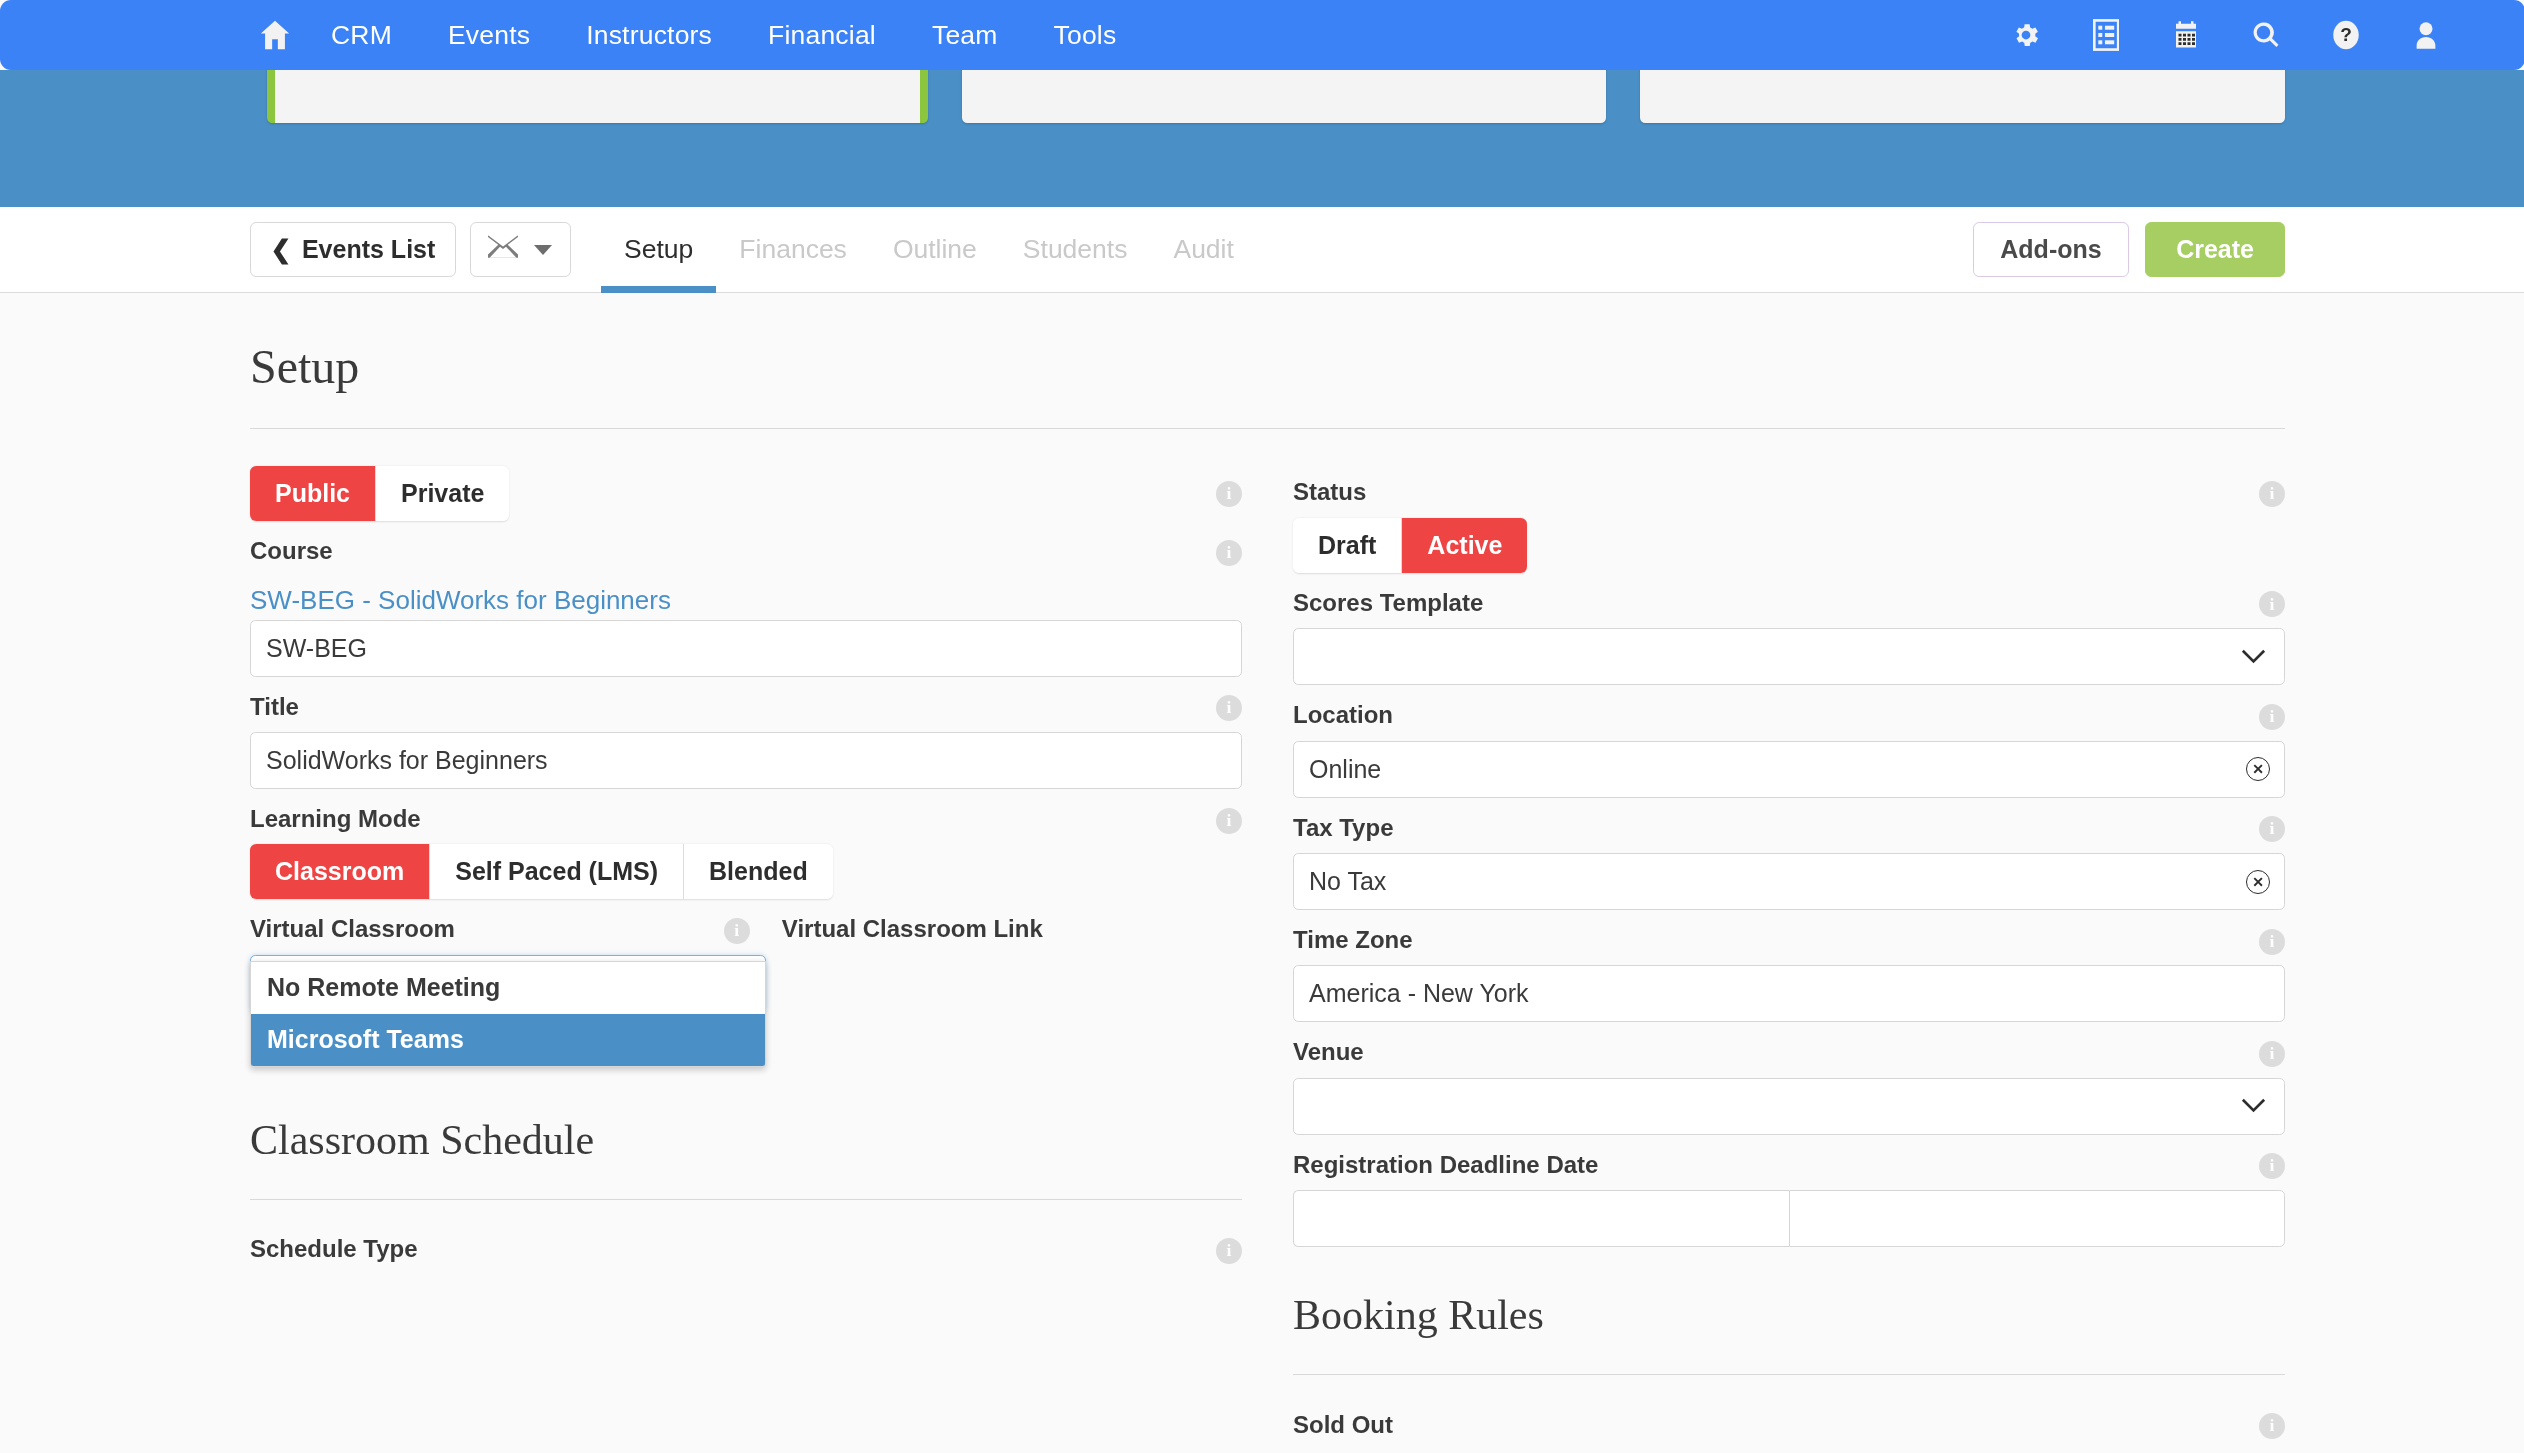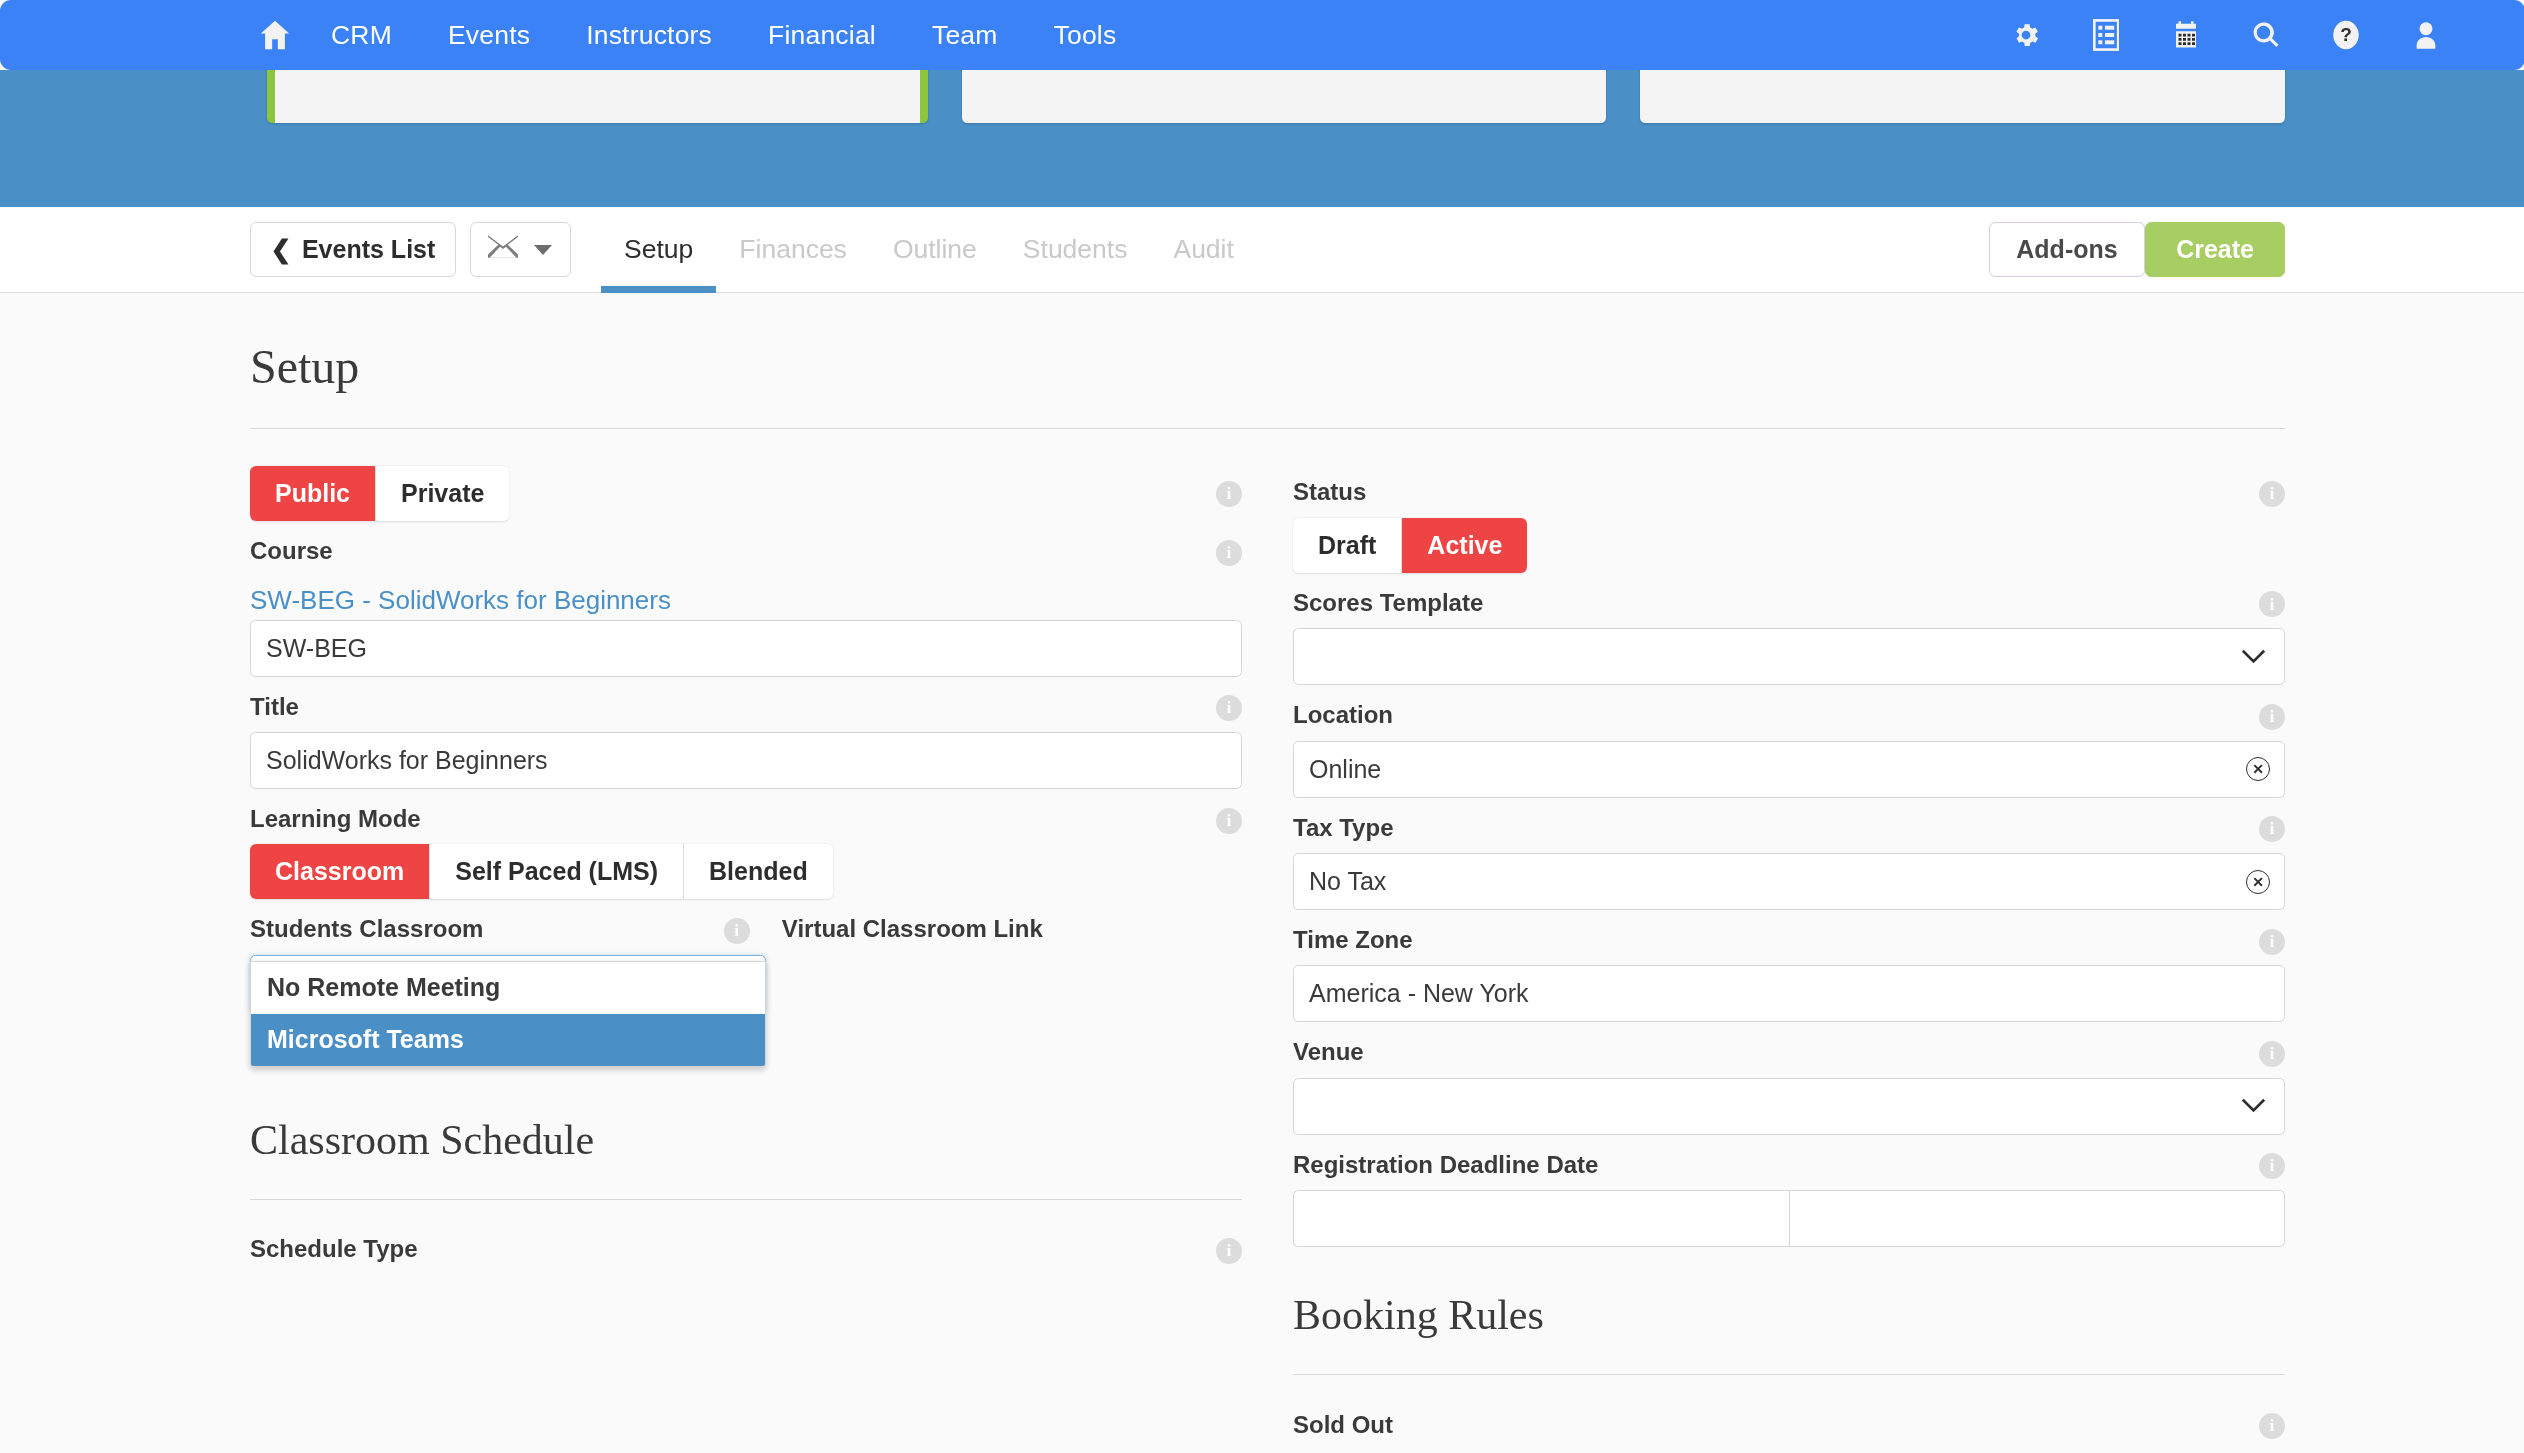--- a/index.html
+++ b/index.html
@@ -100,21 +100,21 @@
     position: relative;
   }
   .tab.active { color: #2d2d2d; }
   .tab.active::after {
     content: "";
     position: absolute;
     left: 0; right: 0; bottom: 0;
     height: 6.2px;
     background: #4a90c7;
   }
-  .tabbar-right { margin-left: auto; display: flex; align-items: flex-end; }
+  .tabbar-right { margin-left: auto; display: flex; align-items: flex-end; gap: 16px; }
   .btn-addons {
     border: 0.9px solid #dbc9e6;
     background: #fff;
     color: #4a4a4a;
     border-radius: 6.2px;
     height: 55px;
     padding: 0 26.5px;
     font-size: 25px;
     font-weight: bold;
     display: flex; align-items: center;
@@ -441,21 +441,21 @@
         <span class="info-icon">i</span>
         <div class="seg">
           <div class="seg-btn on">Classroom</div>
           <div class="seg-btn">Self Paced (LMS)</div>
           <div class="seg-btn">Blended</div>
         </div>
       </div>
 
       <div class="field vc-row">
         <div class="vc-left">
-          <span class="flabel">Students Classroom</span>
+          <span class="flabel">Virtual Classroom</span>
           <span class="info-icon" style="right:16px">i</span>
           <div class="vc-input">
             <span class="clear-x">✕</span>
           </div>
           <div class="vc-list">
             <div class="vc-opt">No Remote Meeting</div>
             <div class="vc-opt sel">Microsoft Teams</div>
           </div>
         </div>
         <div class="vc-right">

